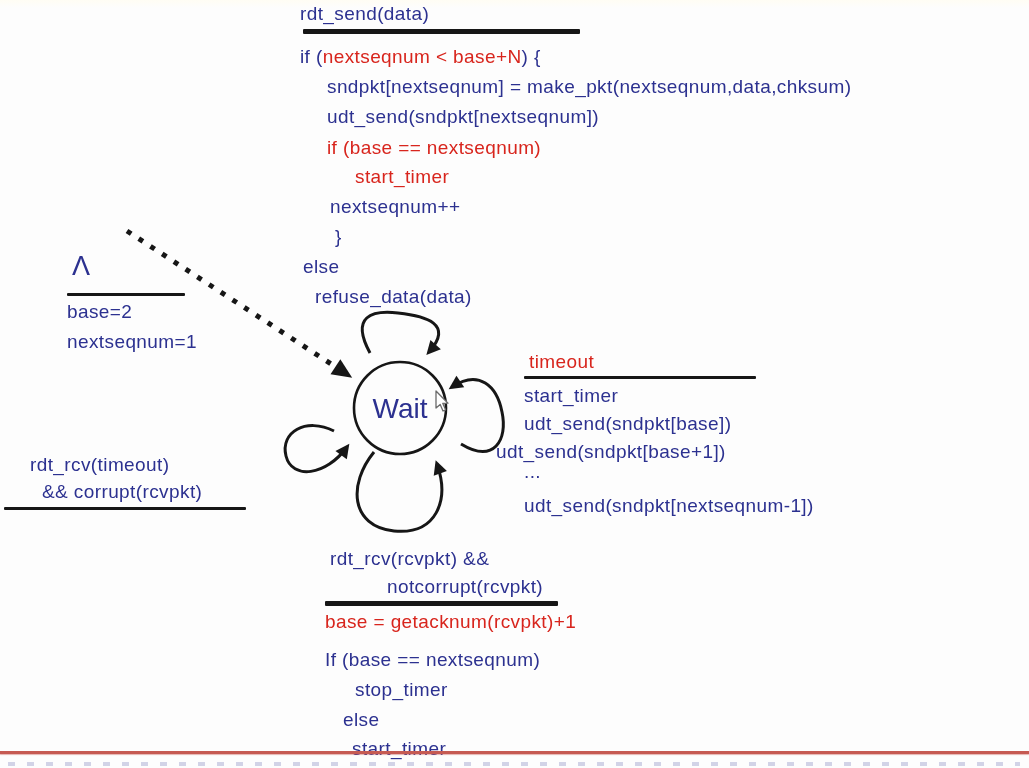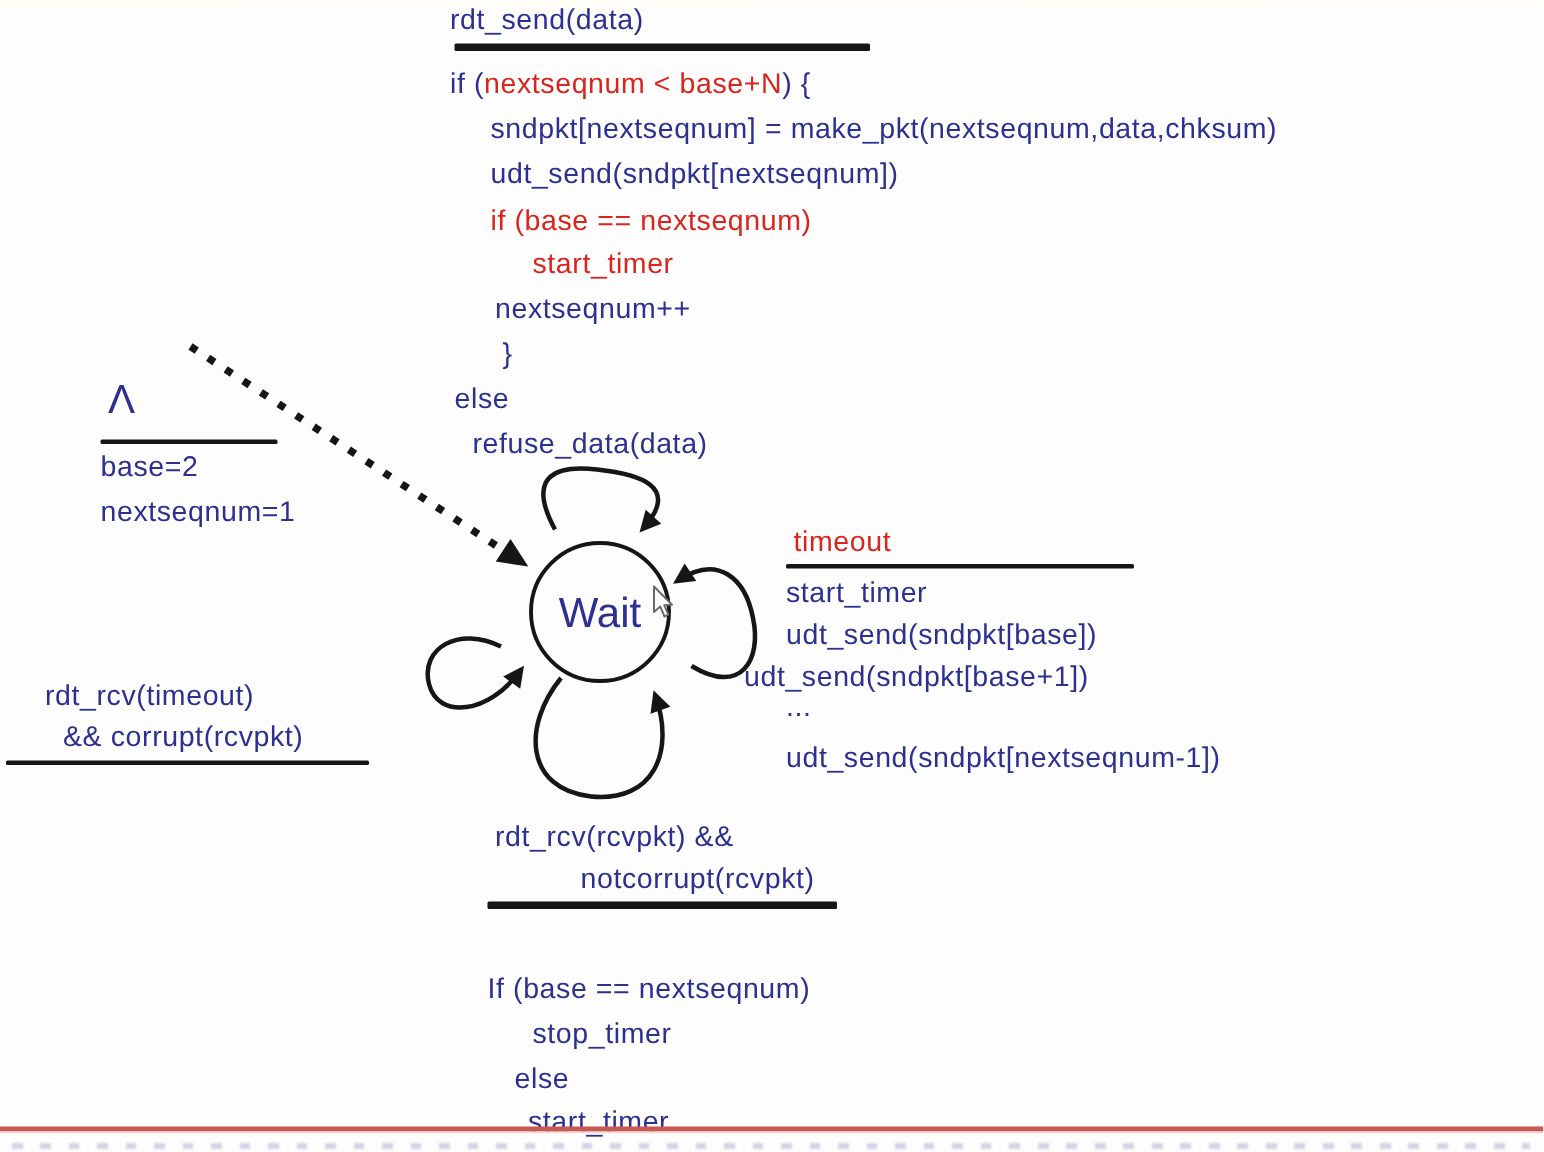--- a/index.html
+++ b/index.html
@@ -82,20 +82,21 @@
   <div class="rule" style="left:524px; top:376px; width:232px; height:3px;"></div>
   <div class="t" style="left:524px; top:383px;">start_timer</div>
   <div class="t" style="left:524px; top:411px;">udt_send(sndpkt[base])</div>
   <div class="t" style="left:496px; top:439px;">udt_send(sndpkt[base+1])</div>
   <div class="t" style="left:524px; top:459px;">...</div>
   <div class="t" style="left:524px; top:493px;">udt_send(sndpkt[nextseqnum-1])</div>
 
   <div class="t" style="left:330px; top:546px;">rdt_rcv(rcvpkt) &amp;&amp;</div>
   <div class="t" style="left:347px; top:574px;margin-left:40px;">notcorrupt(rcvpkt)</div>
   <div class="rule" style="left:325px; top:601px; width:233px; height:5px;"></div>
+  <div class="t red" style="left:325px; top:609px;">base = getacknum(rcvpkt)+1</div>
   <div class="t" style="left:325px; top:647px;">If (base == nextseqnum)</div>
   <div class="t" style="left:355px; top:677px;">stop_timer</div>
   <div class="t" style="left:343px; top:707px;">else</div>
   <div class="t" style="left:352px; top:736px;">start_timer</div>
 
   <svg class="overlay" width="1029" height="768" viewBox="0 0 1029 768">
     <defs>
       <marker id="ah" markerUnits="userSpaceOnUse" markerWidth="16" markerHeight="16" refX="11" refY="8" orient="auto">
         <path d="M1 1 L15 8 L1 15 z" fill="#161616"></path>
       </marker>

